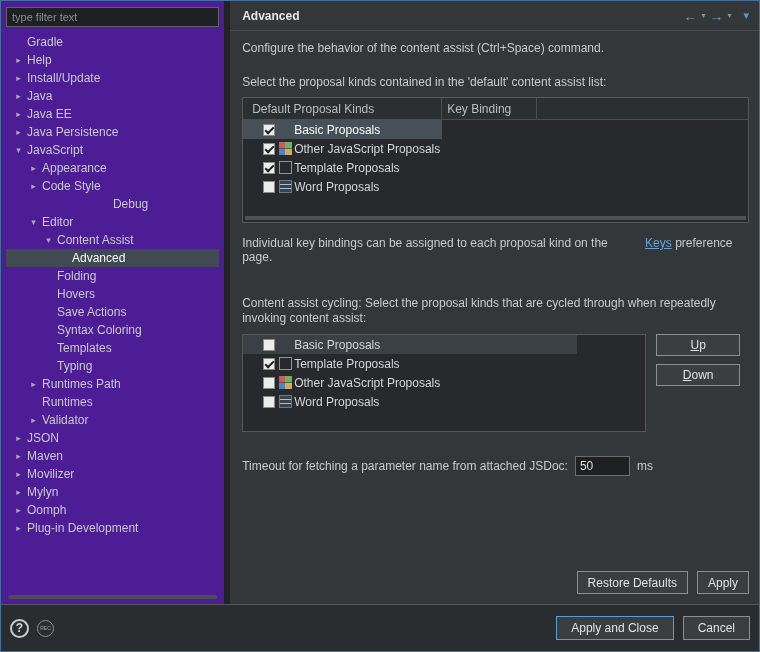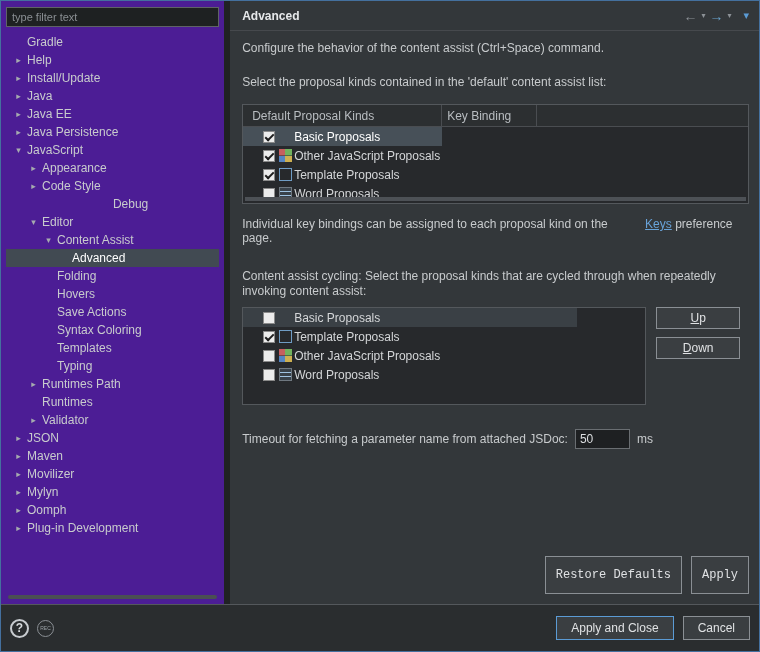--- a/index.html
+++ b/index.html
@@ -41,24 +41,24 @@
     padding: 0 10px 0 12px; border-bottom: 1px solid #46494d; }
   .page-title { font-weight: bold; color: #e6e8ea; font-size: 12px; }
   .nav-icons { margin-left: auto; display: flex; align-items: center; gap: 4px; }
   .nav-arrow { font-size: 14px; color: #8c9196; line-height: 1; }
   .nav-arrow.fwd { color: #69a3cc; }
   .nav-caret { font-size: 8px; color: #8c9196; line-height: 1; }
   .nav-menu { font-size: 11px; color: #5b9bd5; margin-left: 8px; line-height: 1; }
   .content-body { flex: 1 1 auto; display: flex; flex-direction: column; padding: 0 10px 8px 12px; min-height: 0; }
   .desc { margin-top: 10px; color: #c8cbcd; }
   .section-label { margin-top: 20px; color: #c8cbcd; }
-  .section-label.wrap { margin-top: 24px; max-width: 505px; line-height: 15px; }
+  .section-label.wrap { margin-top: 32px; max-width: 505px; line-height: 15px; }
   
   .ptable { position: relative; background: #27292c; border: 1px solid #54585c; }
-  .ptable.first { margin-top: 15px; height: 100px; }
+  .ptable.first { margin-top: 8px; height: 126px; }
   .ptable-header { height: 22px; display: flex; align-items: center; background: #2c2f31;
     border-bottom: 1px solid #4a4d51; position: relative; color: #b9bdc1; }
   .col-h1 { padding-left: 9px; width: 198px; }
   .col-h2 { padding-left: 6px; }
   .col-sep { position: absolute; top: 0; bottom: 0; width: 1px; background: #4a4d51; }
   .prow { height: 19px; display: flex; align-items: center; }
   .prow-inner { height: 19px; display: flex; align-items: center; padding-left: 20px; width: 100%; }
   .prow-inner.sel { background: #475058; color: #ffffff; }
   .prow-inner.sel-dim { background: #3a4045; }
   .plabel { padding-left: 2px; color: #d4d6d8; }
@@ -88,21 +88,21 @@
     font-family: "Liberation Sans", sans-serif; font-size: 12px; padding: 2px 10px; height: 22px; cursor: default; }
   .updown .btn { width: 84px; }
   .btn .mn { display: block; }
   .btn .mn::first-letter { text-decoration: underline; }
   
   .timeout-row { margin-top: 24px; display: flex; align-items: center; gap: 7px; }
   .timeout-input { width: 55px; height: 20px; background: #1e2022; border: 1px solid #6a6e72;
     color: #dcdee0; font-family: "Liberation Sans", sans-serif; font-size: 12px; padding: 0 4px; outline: none; }
   
   .actions-row { margin-top: auto; display: flex; justify-content: flex-end; gap: 9px; padding-bottom: 2px; }
-  .actions-row .btn { height: 38px; font-family: Liberation Mono, monospace; }
+  .actions-row .btn { height: 23px; }
   
   .footer { height: 47px; flex: 0 0 47px; background: #2a2d2f; border-top: 1px solid #54585c;
     display: flex; align-items: center; padding: 0 9px; }
   .help-circle { width: 19px; height: 19px; border-radius: 50%; border: 2px solid #c8ccd0;
     display: flex; align-items: center; justify-content: center; color: #d8dbde; font-size: 12px; font-weight: bold; }
   .rec-circle { width: 17px; height: 17px; border-radius: 50%; border: 1px solid #8a8f94;
     display: flex; align-items: center; justify-content: center; color: #9aa0a6; font-size: 5px; margin-left: 8px; }
   .footer-buttons { margin-left: auto; display: flex; gap: 9px; }
   .footer-buttons .btn { height: 24px; padding: 2px 14px; }
   .btn.default { border: 1px solid #5b9bd5; }

